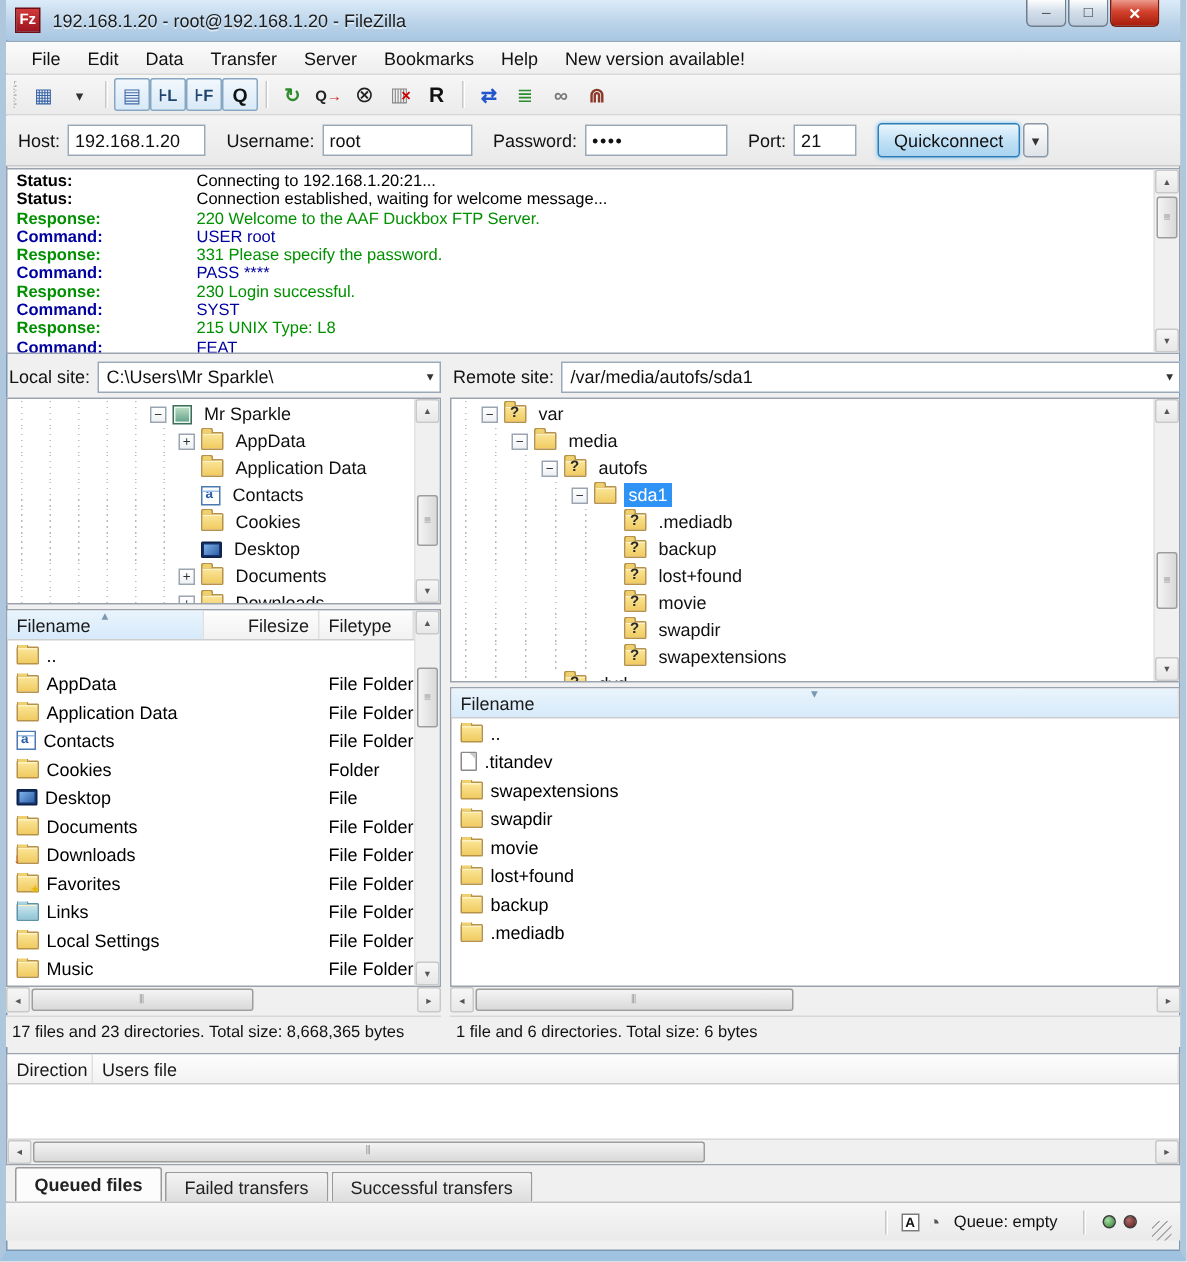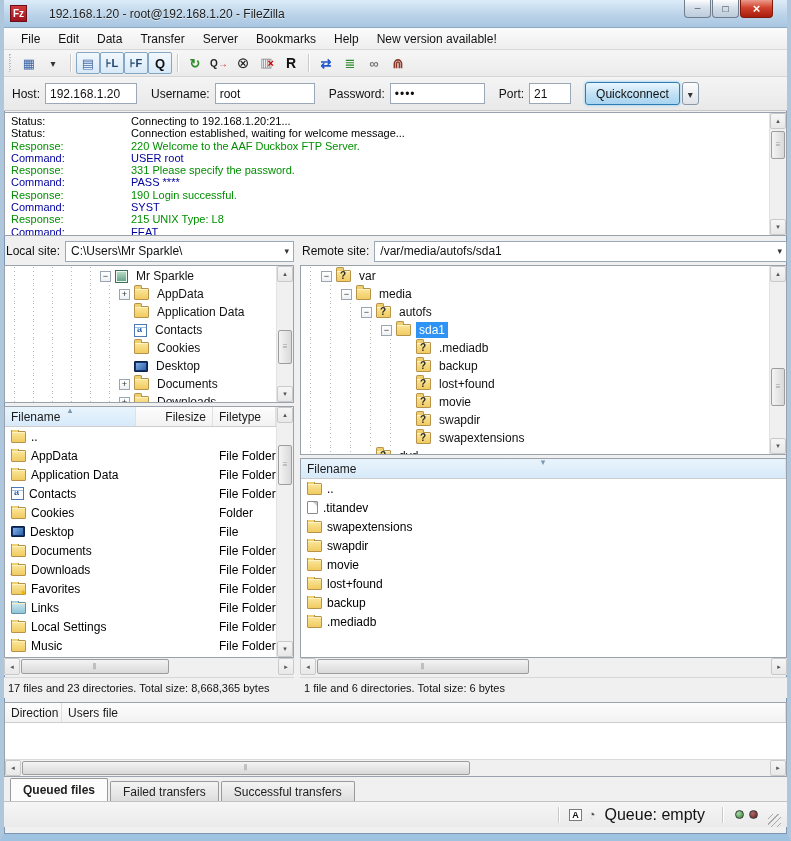--- a/index.html
+++ b/index.html
@@ -8,21 +8,21 @@
 
   .window { width:791px; height:841px; overflow:hidden; display:flex; flex-direction:column;
     border:4px solid #aec7dd; border-top:none; border-bottom:7px solid #9fc2e0;
     background:#f0f0f0; box-shadow: inset 0 0 0 1px #7d97b2; }
 
   
   .titlebar { height:28px; flex:none; display:flex; align-items:center; padding:0 6px;
     background:linear-gradient(#dcebf8,#b9d2e8 60%,#a9c6e2); border-bottom:1px solid #8fa9c2; position:relative; }
   .fz-icon { width:17px; height:17px; background:linear-gradient(#d23a3a,#9c1420); color:#fff;
     font-size:10px; font-weight:bold; display:flex; align-items:center; justify-content:center;
-    border:1px solid #6d0e16; margin-right:22px; flex:none; }
+    border:1px solid #6d0e16; margin-right:8px; flex:none; }
   .title-text { font-size:12px; color:#1c1c1c; text-shadow:0 1px 0 rgba(255,255,255,.6); }
   .winbtns { position:absolute; top:0; right:14px; display:flex; }
   .wb { width:27px; height:18px; border:1px solid #707d8b; border-top:none; margin-left:1px;
     border-radius:0 0 4px 4px; background:linear-gradient(#fdfdfd,#d4dfeb 45%,#bccbdb);
     display:flex; align-items:center; justify-content:center; font-size:10px; color:#333; }
   .wb.close { width:33px; background:linear-gradient(#eb9b8d,#d2422d 45%,#a81c0c); border-color:#7e190c; color:#fff; }
   .wb-min::before { content:'─'; font-size:8px; }
   .wb-max::before { content:'□'; font-size:10px; }
   .wb-close::before { content:'×'; font-size:13px; font-weight:bold; }
 
@@ -70,21 +70,21 @@
     border:1px solid #2d7cb5; border-radius:3px; background:linear-gradient(#eaf6fd,#bfe0f5 55%,#a9d4f0);
     box-shadow:0 0 3px #79c3f3; }
   .qc-dd { height:23px; width:17px; margin-left:2px; border:1px solid #8a98a8; border-radius:3px;
     background:linear-gradient(#fdfdfd,#dfe3e8); display:flex; align-items:center; justify-content:center; font-size:9px; color:#333; }
 
   
   .logpane { height:124px; flex:none; margin:1px 0 0 0; background:#fff; border:1px solid #9aa2ad;
     position:relative; overflow:hidden; }
   .log-content { padding:2px 0 0 6px; }
   .log-line { display:flex; font-size:11px; line-height:12.3px; white-space:nowrap; }
-  .log-label { width:120px; flex:none; }
+  .log-label { width:120px; flex:none;font-weight:bold; }
   .t-status { color:#000; }
   .t-response { color:#009000; }
   .t-command { color:#0000a0; }
 
   
   .vscroll { position:absolute; top:0; right:0; bottom:0; width:17px; background:#f0f0f0; border-left:1px solid #e2e2e2; }
   .sb-btn { height:16px; display:flex; align-items:center; justify-content:center; font-size:7px; color:#555;
     background:linear-gradient(#f6f6f6,#e8e8e8); border:1px solid #c9c9c9; border-radius:2px; }
   .sb-btn.bottom { position:absolute; bottom:0; left:0; right:0; }
   .sb-btn.top { position:absolute; top:0; left:0; right:0; }
@@ -179,21 +179,21 @@
   .qh-rem { flex:1; }
 
   
   .tabsrow { height:24px; flex:none; display:flex; align-items:flex-end; padding-left:6px; background:#f0f0f0; }
   .tab { height:20px; display:flex; align-items:center; padding:0 12px; font-size:12px; color:#222;
     border:1px solid #9a9a9a; border-bottom:none; border-radius:2px 2px 0 0; background:linear-gradient(#f4f4f4,#ddd); margin-right:2px; }
   .tab.active { height:23px; background:#fcfcfc; font-weight:bold; }
 
   
   .statusbar { height:26px; flex:none; display:flex; align-items:center; justify-content:flex-end;
-    background:linear-gradient(#f6f6f6,#eaeaea); border-top:1px solid #c2c2c2; padding-right:6px; font-size:16px; }
+    background:linear-gradient(#f6f6f6,#eaeaea); border-top:1px solid #c2c2c2; padding-right:6px; font-size:11px; }
   .sbsep { width:1px; height:16px; background:#c8c8c8; box-shadow:1px 0 0 #fff; margin:0 7px; }
   .st-ico { font-style:normal; font-size:12px; margin:0 3px; color:#555; }
   .ico-ascii { border:1px solid #7a7a7a; background:#fff; font-size:9px; padding:0 2px; color:#111; }
   .ico-ascii::before { content:'A'; font-weight:bold; }
   .ico-gauge::before { content:'◔'; font-size:13px; color:#555; }
   .queue-text { margin:0 10px 0 6px; color:#111; }
   .led { width:9px; height:9px; border-radius:50%; border:1px solid #3c3c3c; margin-left:5px; }
   .led.g { background:radial-gradient(circle at 35% 35%, #a8dca8, #2f7d2f); }
   .led.r { background:radial-gradient(circle at 35% 35%, #b06a6a, #5e1a1a); }
   .grip { width:13px; height:13px; margin-left:10px; align-self:flex-end;
@@ -313,21 +313,21 @@
       <div class="log-line t-response">
           <span class="log-label">Response:</span>
           <span>331 Please specify the password.</span>
         </div>
       <div class="log-line t-command">
           <span class="log-label">Command:</span>
           <span>PASS ****</span>
         </div>
       <div class="log-line t-response">
           <span class="log-label">Response:</span>
-          <span>190 Login successful.</span>
+          <span>230 Login successful.</span>
         </div>
       <div class="log-line t-command">
           <span class="log-label">Command:</span>
           <span>SYST</span>
         </div>
       <div class="log-line t-response">
           <span class="log-label">Response:</span>
           <span>215 UNIX Type: L8</span>
         </div>
       <div class="log-line t-command">

